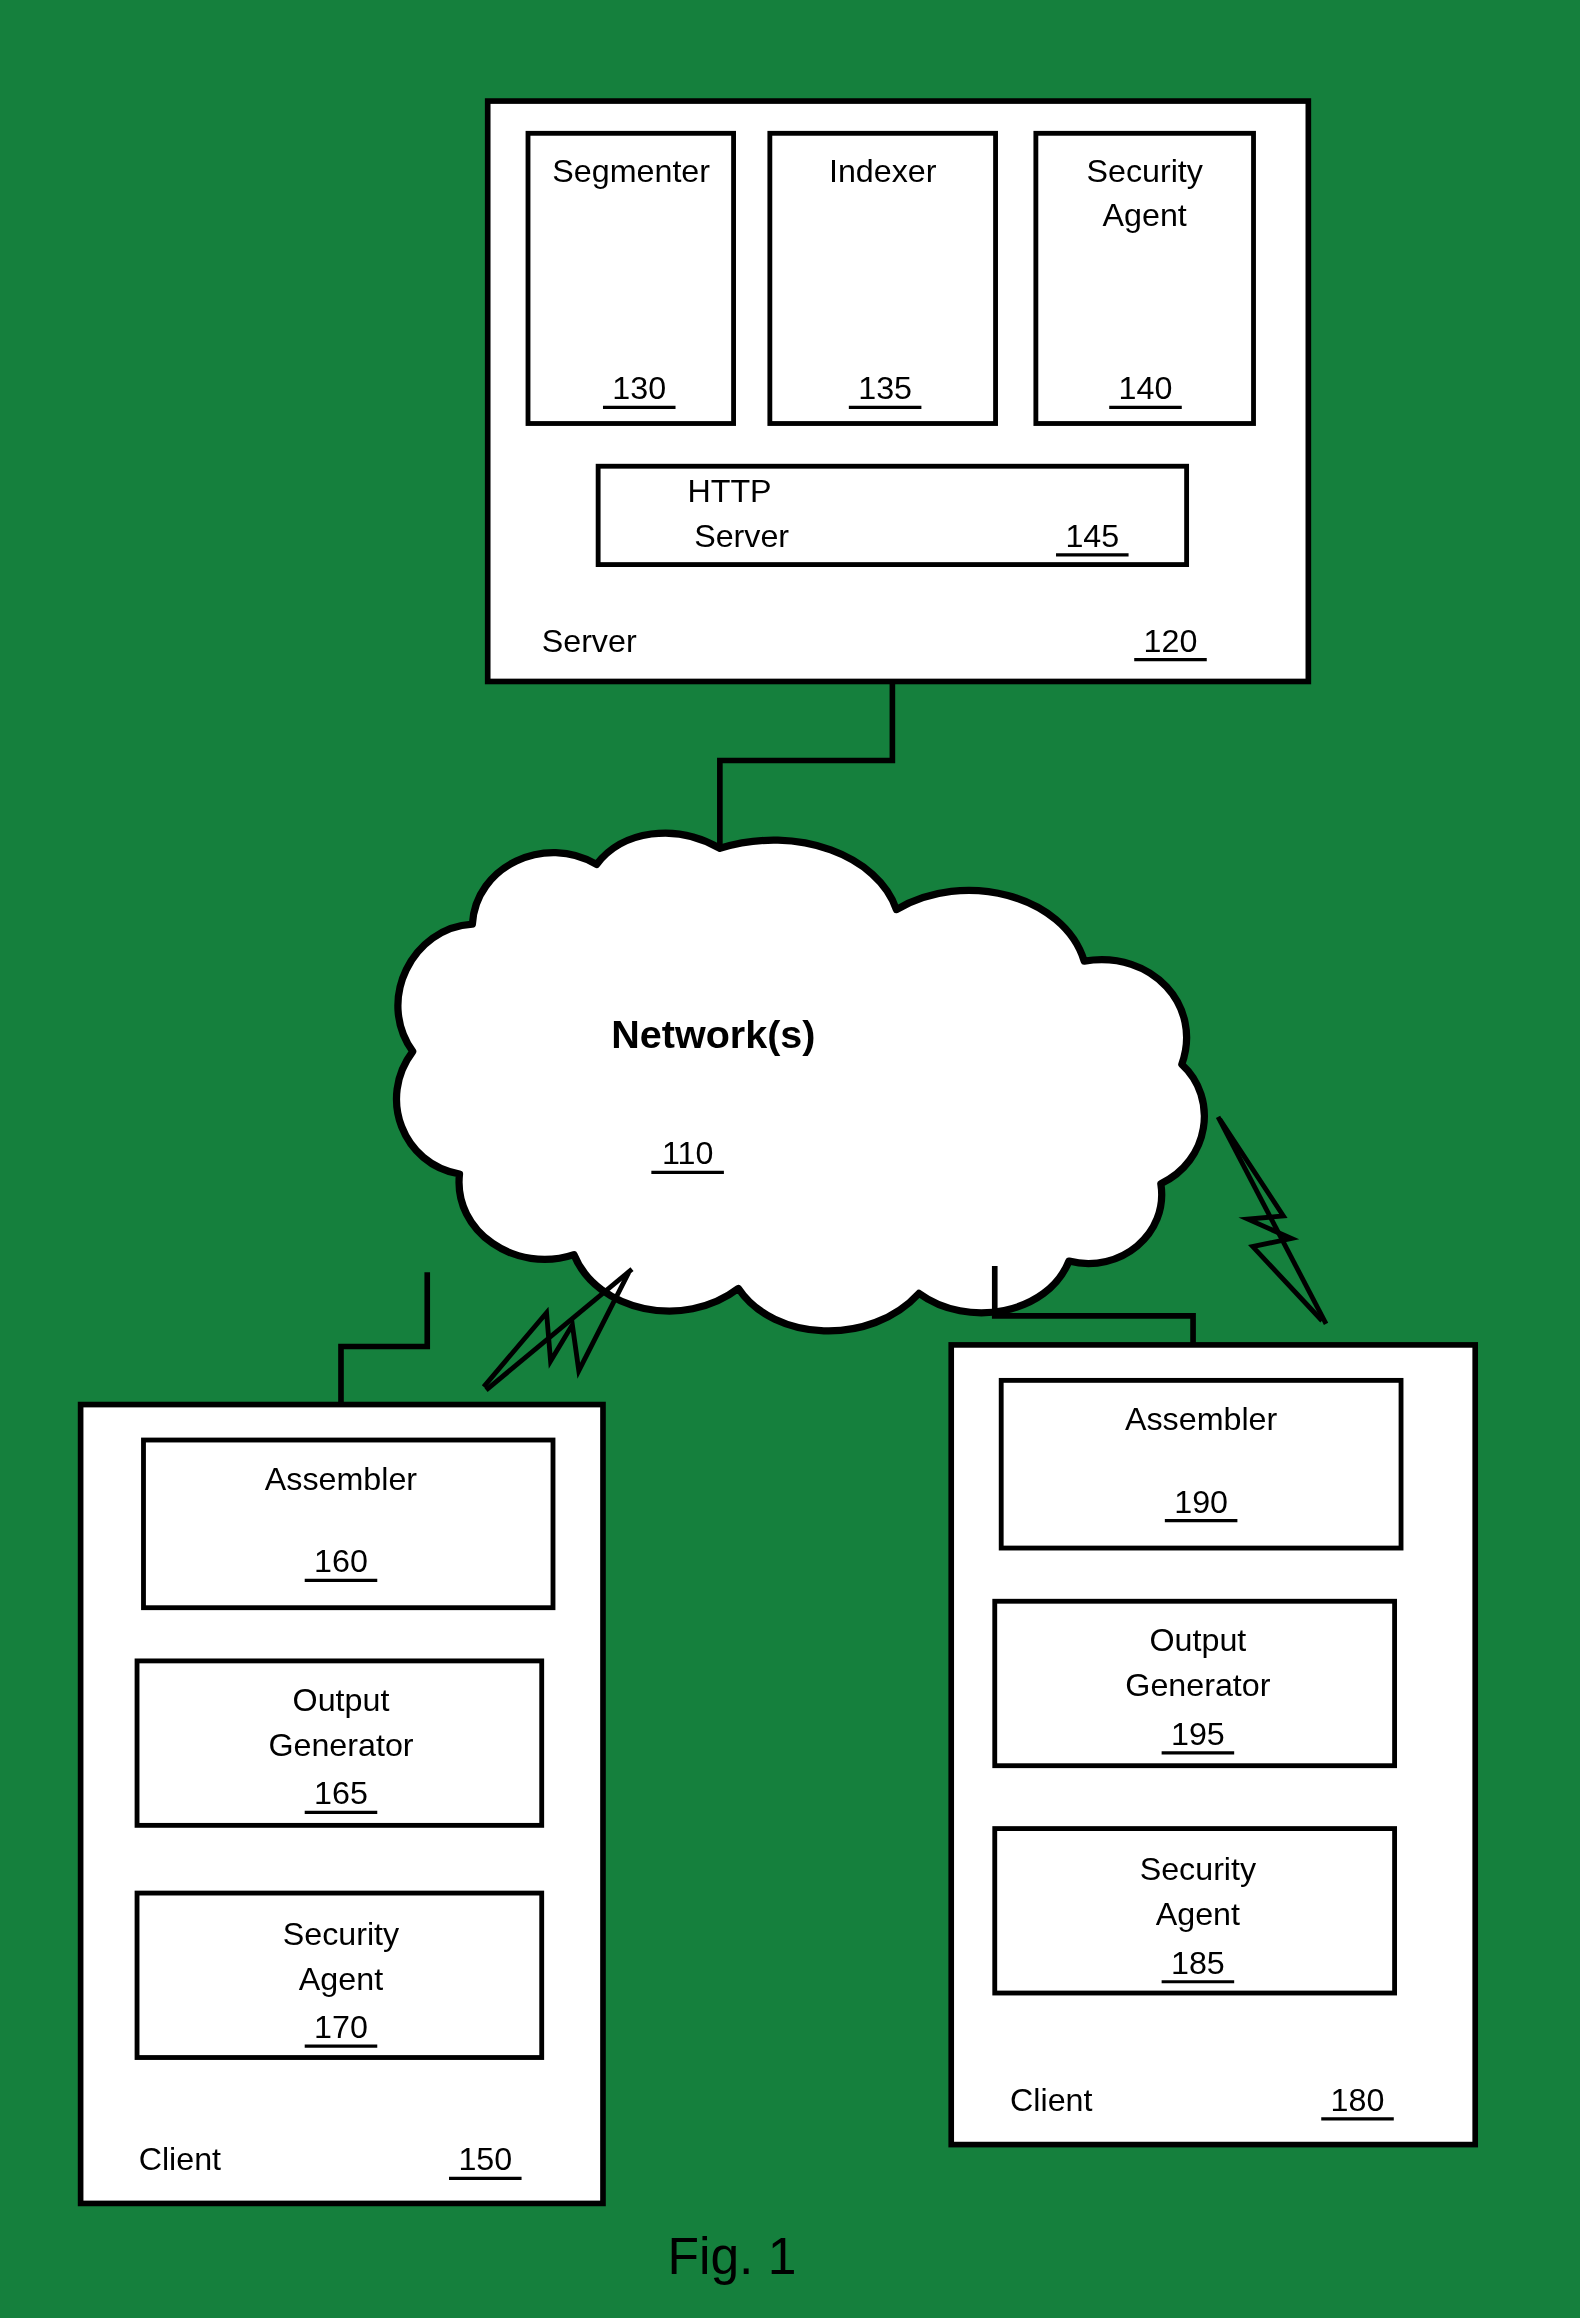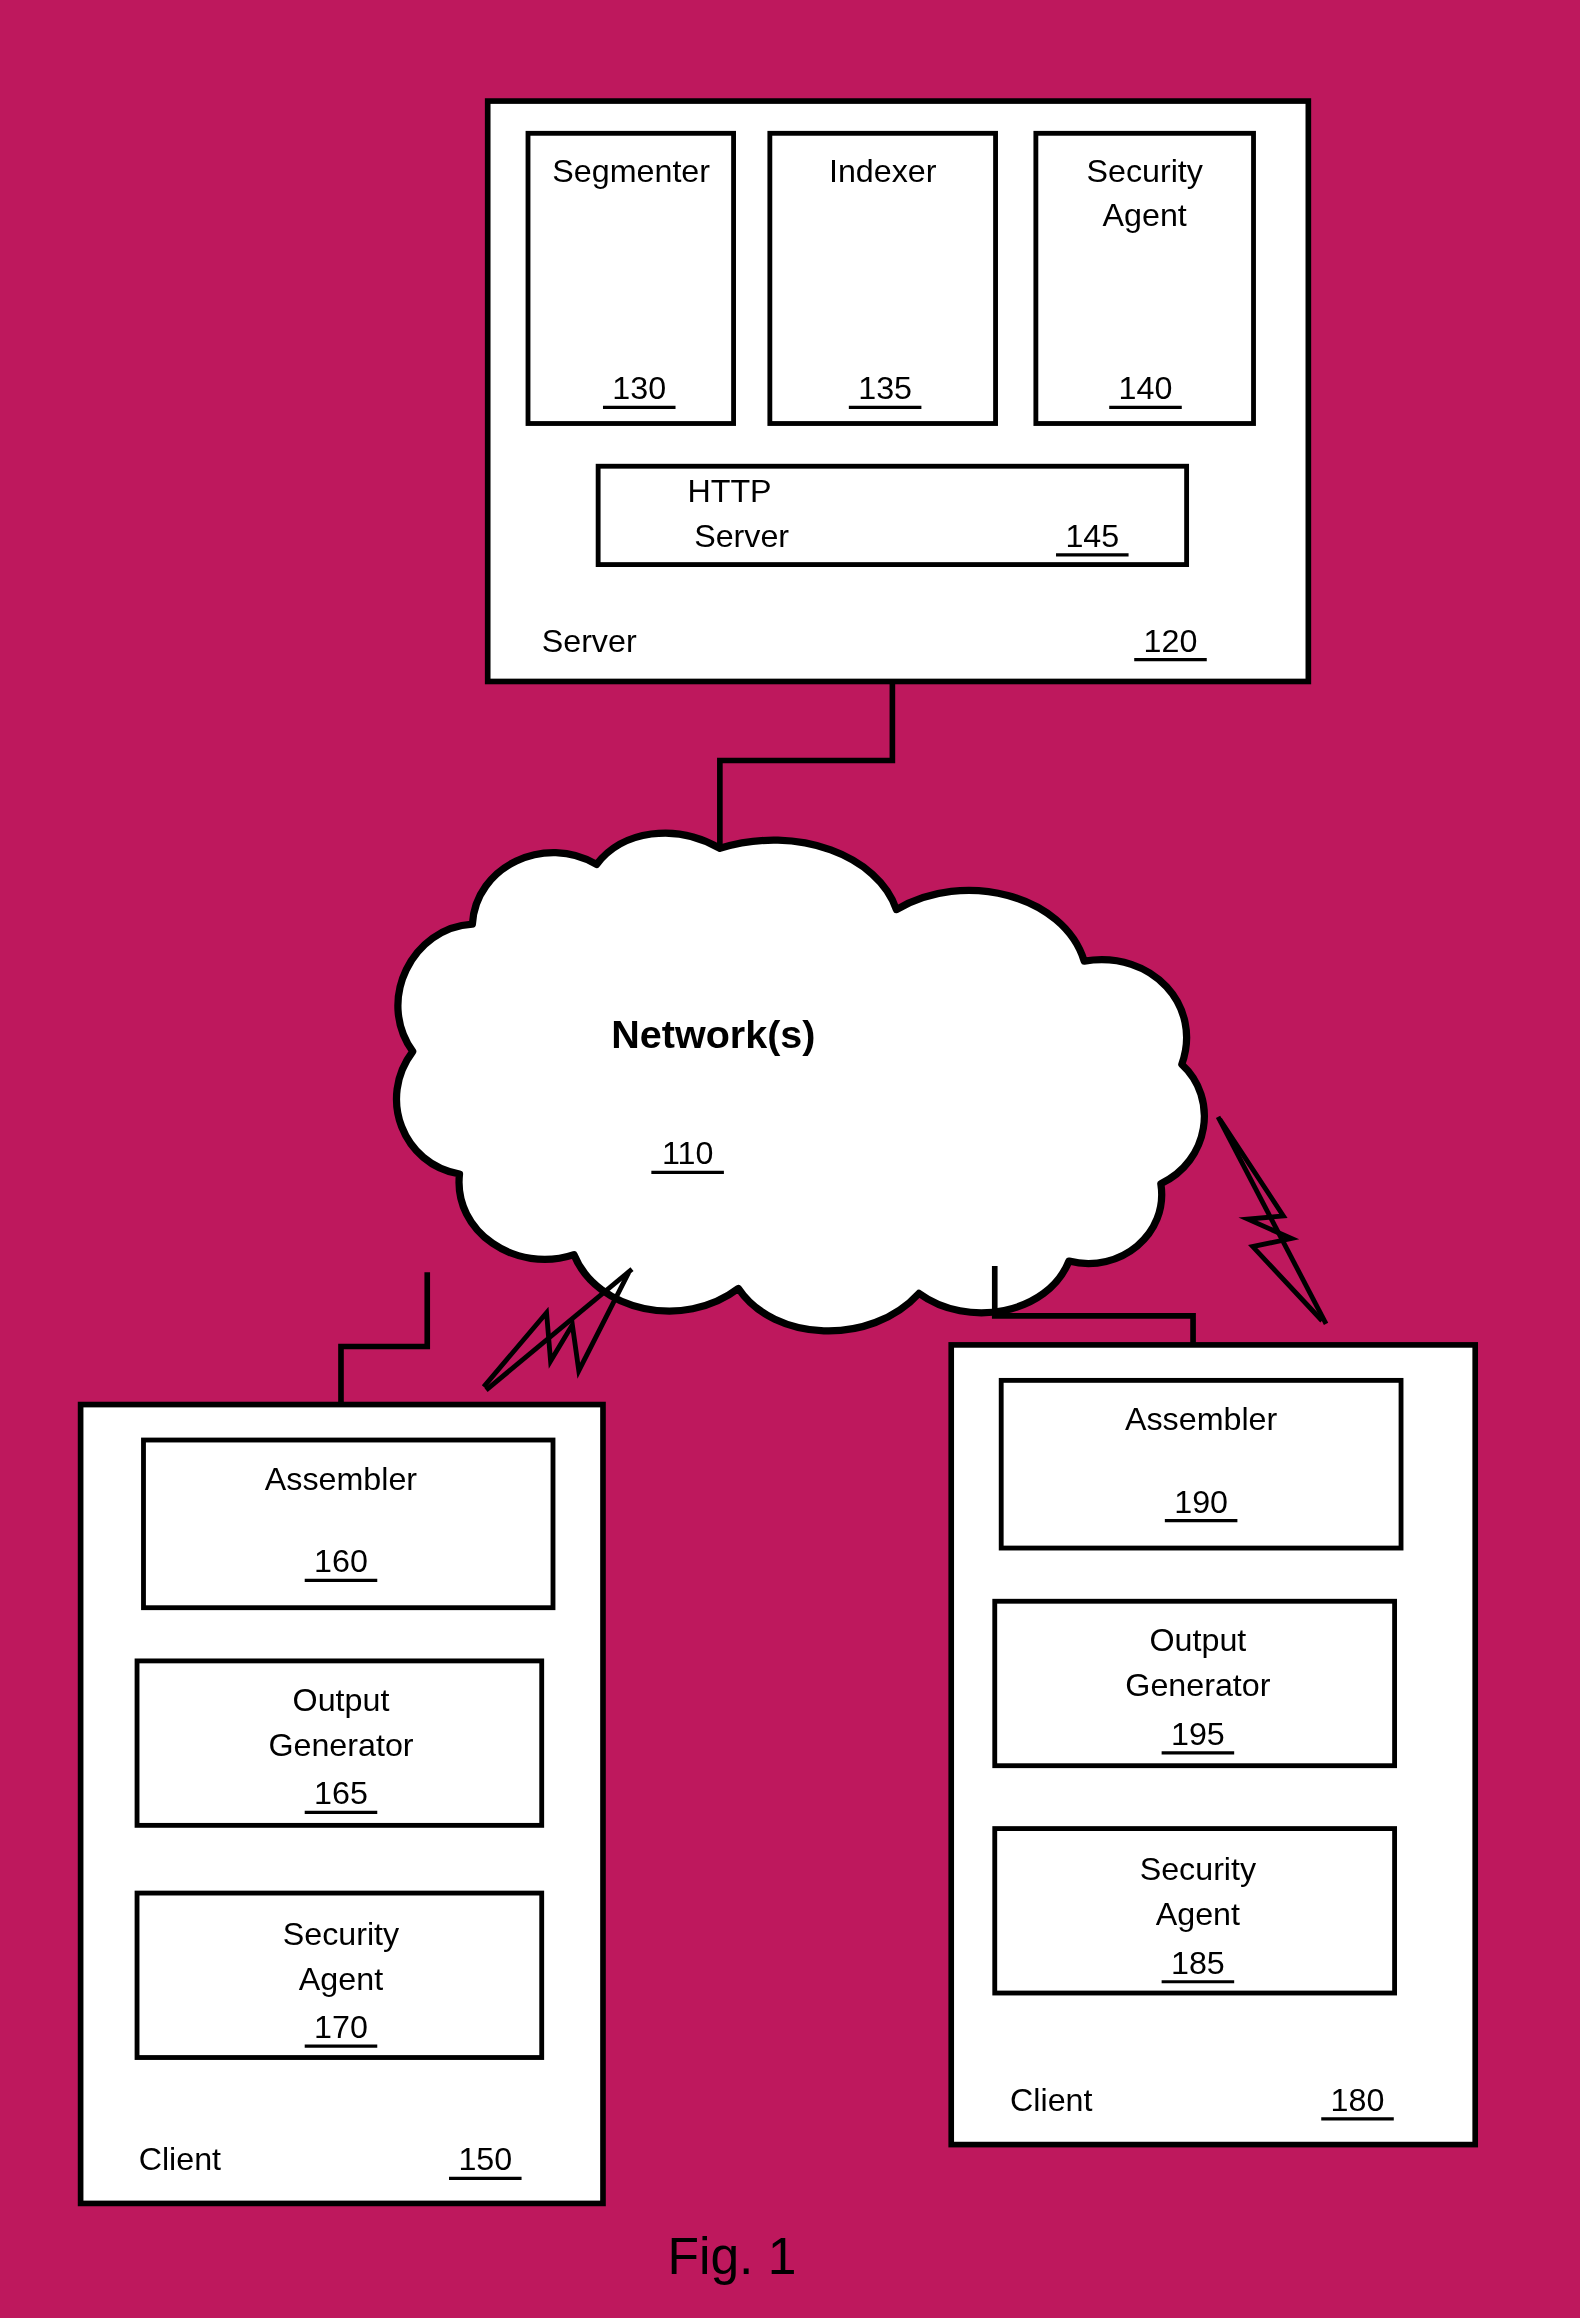--- a/index.html
+++ b/index.html
@@ -11,21 +11,21 @@
   body {
     width: 1580px;
     height: 2319px;
     overflow: hidden;
     font-family: "Liberation Sans", sans-serif;
   }
   #figure-root {
     position: relative;
     width: 1580px;
     height: 2319px;
-    background: #be185d;
+    background: #15803d;
   }
   svg#diagram {
     display: block;
     width: 1580px;
     height: 2319px;
   }
   .box-stroke {
     fill: #ffffff;
     stroke: #000000;
     stroke-width: 7;

